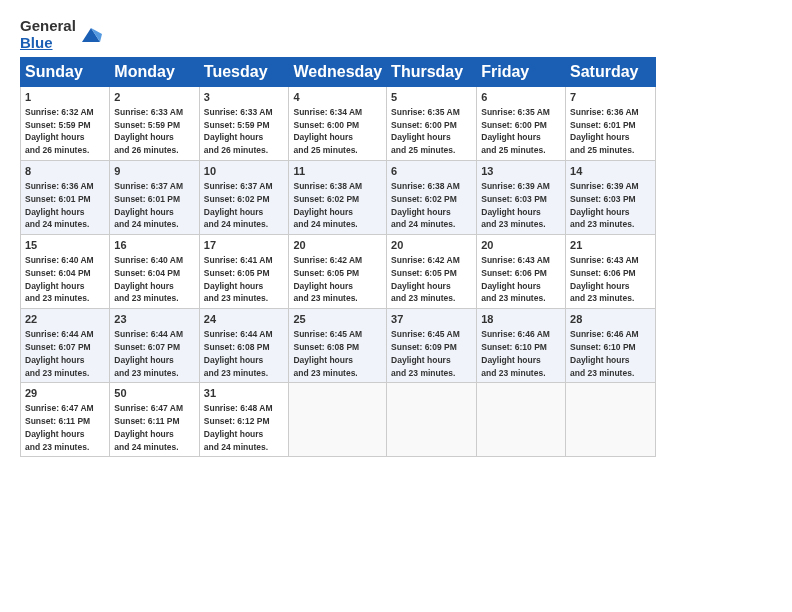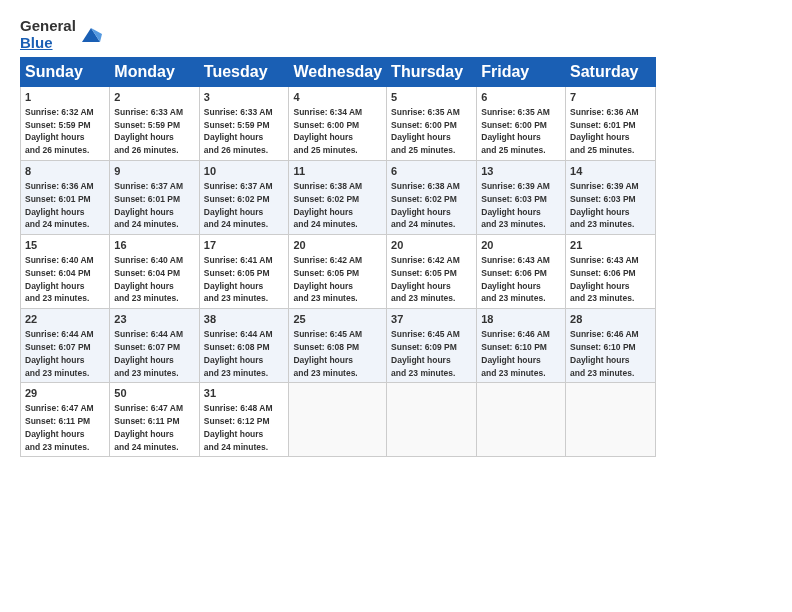--- a/index.html
+++ b/index.html
@@ -157,21 +157,21 @@
           <td><span class="day-num">16</span><span class="day-content">Sunrise: 6:40 AM<br>Sunset: 6:04 PM<br>Daylight hours<br>and 23 minutes.</span></td>
           <td><span class="day-num">17</span><span class="day-content">Sunrise: 6:41 AM<br>Sunset: 6:05 PM<br>Daylight hours<br>and 23 minutes.</span></td>
           <td><span class="day-num">20</span><span class="day-content">Sunrise: 6:42 AM<br>Sunset: 6:05 PM<br>Daylight hours<br>and 23 minutes.</span></td>
           <td><span class="day-num">20</span><span class="day-content">Sunrise: 6:42 AM<br>Sunset: 6:05 PM<br>Daylight hours<br>and 23 minutes.</span></td>
           <td><span class="day-num">20</span><span class="day-content">Sunrise: 6:43 AM<br>Sunset: 6:06 PM<br>Daylight hours<br>and 23 minutes.</span></td>
           <td><span class="day-num">21</span><span class="day-content">Sunrise: 6:43 AM<br>Sunset: 6:06 PM<br>Daylight hours<br>and 23 minutes.</span></td>
         </tr>
         <tr>
           <td><span class="day-num">22</span><span class="day-content">Sunrise: 6:44 AM<br>Sunset: 6:07 PM<br>Daylight hours<br>and 23 minutes.</span></td>
           <td><span class="day-num">23</span><span class="day-content">Sunrise: 6:44 AM<br>Sunset: 6:07 PM<br>Daylight hours<br>and 23 minutes.</span></td>
-          <td><span class="day-num">38</span><span class="day-content">Sunrise: 6:44 AM<br>Sunset: 6:08 PM<br>Daylight hours<br>and 23 minutes.</span></td>
+          <td><span class="day-num">24</span><span class="day-content">Sunrise: 6:44 AM<br>Sunset: 6:08 PM<br>Daylight hours<br>and 23 minutes.</span></td>
           <td><span class="day-num">25</span><span class="day-content">Sunrise: 6:45 AM<br>Sunset: 6:08 PM<br>Daylight hours<br>and 23 minutes.</span></td>
           <td><span class="day-num">37</span><span class="day-content">Sunrise: 6:45 AM<br>Sunset: 6:09 PM<br>Daylight hours<br>and 23 minutes.</span></td>
           <td><span class="day-num">18</span><span class="day-content">Sunrise: 6:46 AM<br>Sunset: 6:10 PM<br>Daylight hours<br>and 23 minutes.</span></td>
           <td><span class="day-num">28</span><span class="day-content">Sunrise: 6:46 AM<br>Sunset: 6:10 PM<br>Daylight hours<br>and 23 minutes.</span></td>
         </tr>
         <tr>
           <td><span class="day-num">29</span><span class="day-content">Sunrise: 6:47 AM<br>Sunset: 6:11 PM<br>Daylight hours<br>and 23 minutes.</span></td>
           <td><span class="day-num">50</span><span class="day-content">Sunrise: 6:47 AM<br>Sunset: 6:11 PM<br>Daylight hours<br>and 24 minutes.</span></td>
           <td><span class="day-num">31</span><span class="day-content">Sunrise: 6:48 AM<br>Sunset: 6:12 PM<br>Daylight hours<br>and 24 minutes.</span></td>
           <td class="empty"></td>

